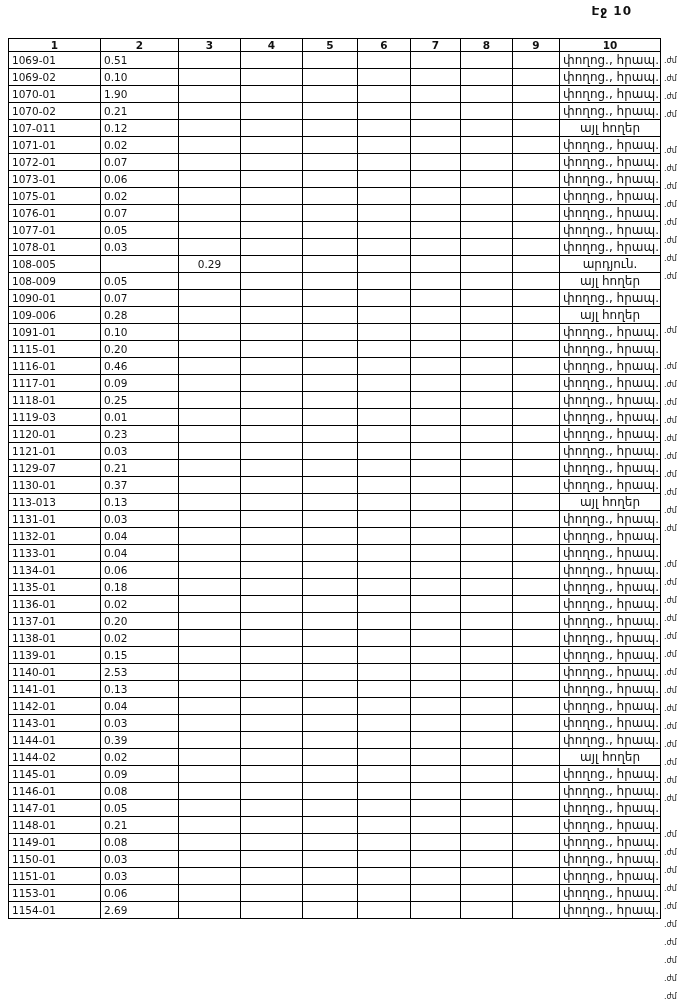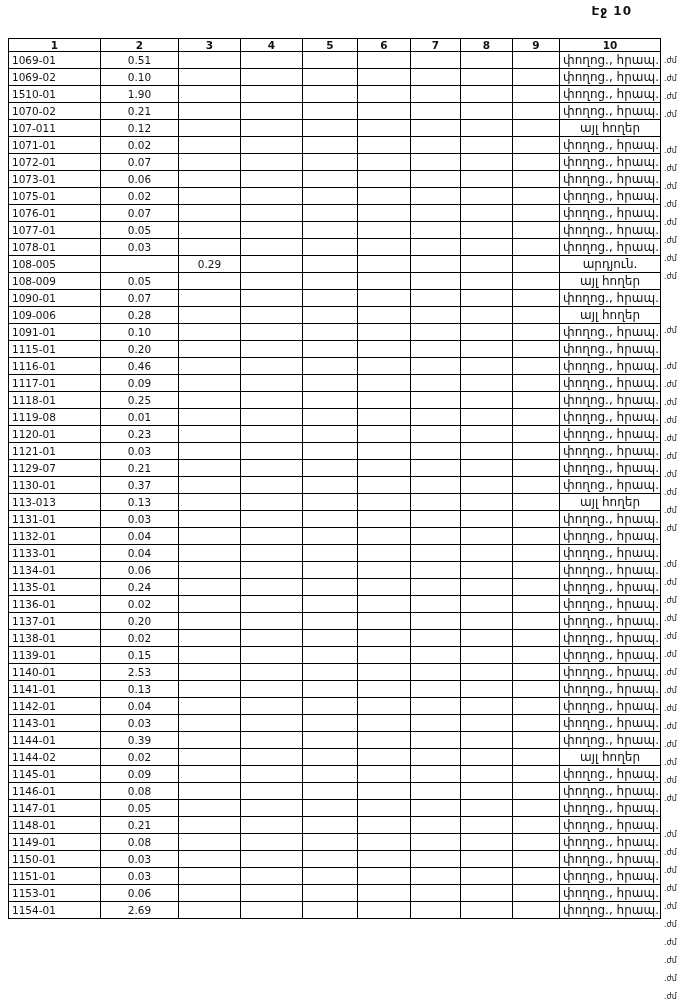--- a/index.html
+++ b/index.html
@@ -35,21 +35,21 @@
     box-sizing:border-box;
   }
   .doc-table thead th{
     height:13px;
     font-weight:bold;
     font-size:10.5px;
     text-align:center;
     padding:0;
   }
   td.c1{text-align:left;}
-  td.c2{text-align:center;}
+  td.c2{text-align:left;}
   td.c3{text-align:center;}
   td.c10{text-align:center;font-size:12px;}
   .margin-col{
     position:absolute;
     top:0;left:664px;
     width:20px;height:1008px;
   }
   .margin-note{
     position:absolute;
     left:0;
@@ -109,21 +109,21 @@
         <td class="c3">&nbsp;</td>
         <td class="c4">&nbsp;</td>
         <td class="c5">&nbsp;</td>
         <td class="c6">&nbsp;</td>
         <td class="c7">&nbsp;</td>
         <td class="c8">&nbsp;</td>
         <td class="c9">&nbsp;</td>
         <td class="c10">փողոց., հրապ.</td>
       </tr>
       <tr>
-        <td class="c1">1510-01</td>
+        <td class="c1">1070-01</td>
         <td class="c2">1.90</td>
         <td class="c3">&nbsp;</td>
         <td class="c4">&nbsp;</td>
         <td class="c5">&nbsp;</td>
         <td class="c6">&nbsp;</td>
         <td class="c7">&nbsp;</td>
         <td class="c8">&nbsp;</td>
         <td class="c9">&nbsp;</td>
         <td class="c10">փողոց., հրապ.</td>
       </tr>
@@ -337,21 +337,21 @@
         <td class="c3">&nbsp;</td>
         <td class="c4">&nbsp;</td>
         <td class="c5">&nbsp;</td>
         <td class="c6">&nbsp;</td>
         <td class="c7">&nbsp;</td>
         <td class="c8">&nbsp;</td>
         <td class="c9">&nbsp;</td>
         <td class="c10">փողոց., հրապ.</td>
       </tr>
       <tr>
-        <td class="c1">1119-08</td>
+        <td class="c1">1119-03</td>
         <td class="c2">0.01</td>
         <td class="c3">&nbsp;</td>
         <td class="c4">&nbsp;</td>
         <td class="c5">&nbsp;</td>
         <td class="c6">&nbsp;</td>
         <td class="c7">&nbsp;</td>
         <td class="c8">&nbsp;</td>
         <td class="c9">&nbsp;</td>
         <td class="c10">փողոց., հրապ.</td>
       </tr>
@@ -458,21 +458,21 @@
         <td class="c4">&nbsp;</td>
         <td class="c5">&nbsp;</td>
         <td class="c6">&nbsp;</td>
         <td class="c7">&nbsp;</td>
         <td class="c8">&nbsp;</td>
         <td class="c9">&nbsp;</td>
         <td class="c10">փողոց., հրապ.</td>
       </tr>
       <tr>
         <td class="c1">1135-01</td>
-        <td class="c2">0.24</td>
+        <td class="c2">0.18</td>
         <td class="c3">&nbsp;</td>
         <td class="c4">&nbsp;</td>
         <td class="c5">&nbsp;</td>
         <td class="c6">&nbsp;</td>
         <td class="c7">&nbsp;</td>
         <td class="c8">&nbsp;</td>
         <td class="c9">&nbsp;</td>
         <td class="c10">փողոց., հրապ.</td>
       </tr>
       <tr>

